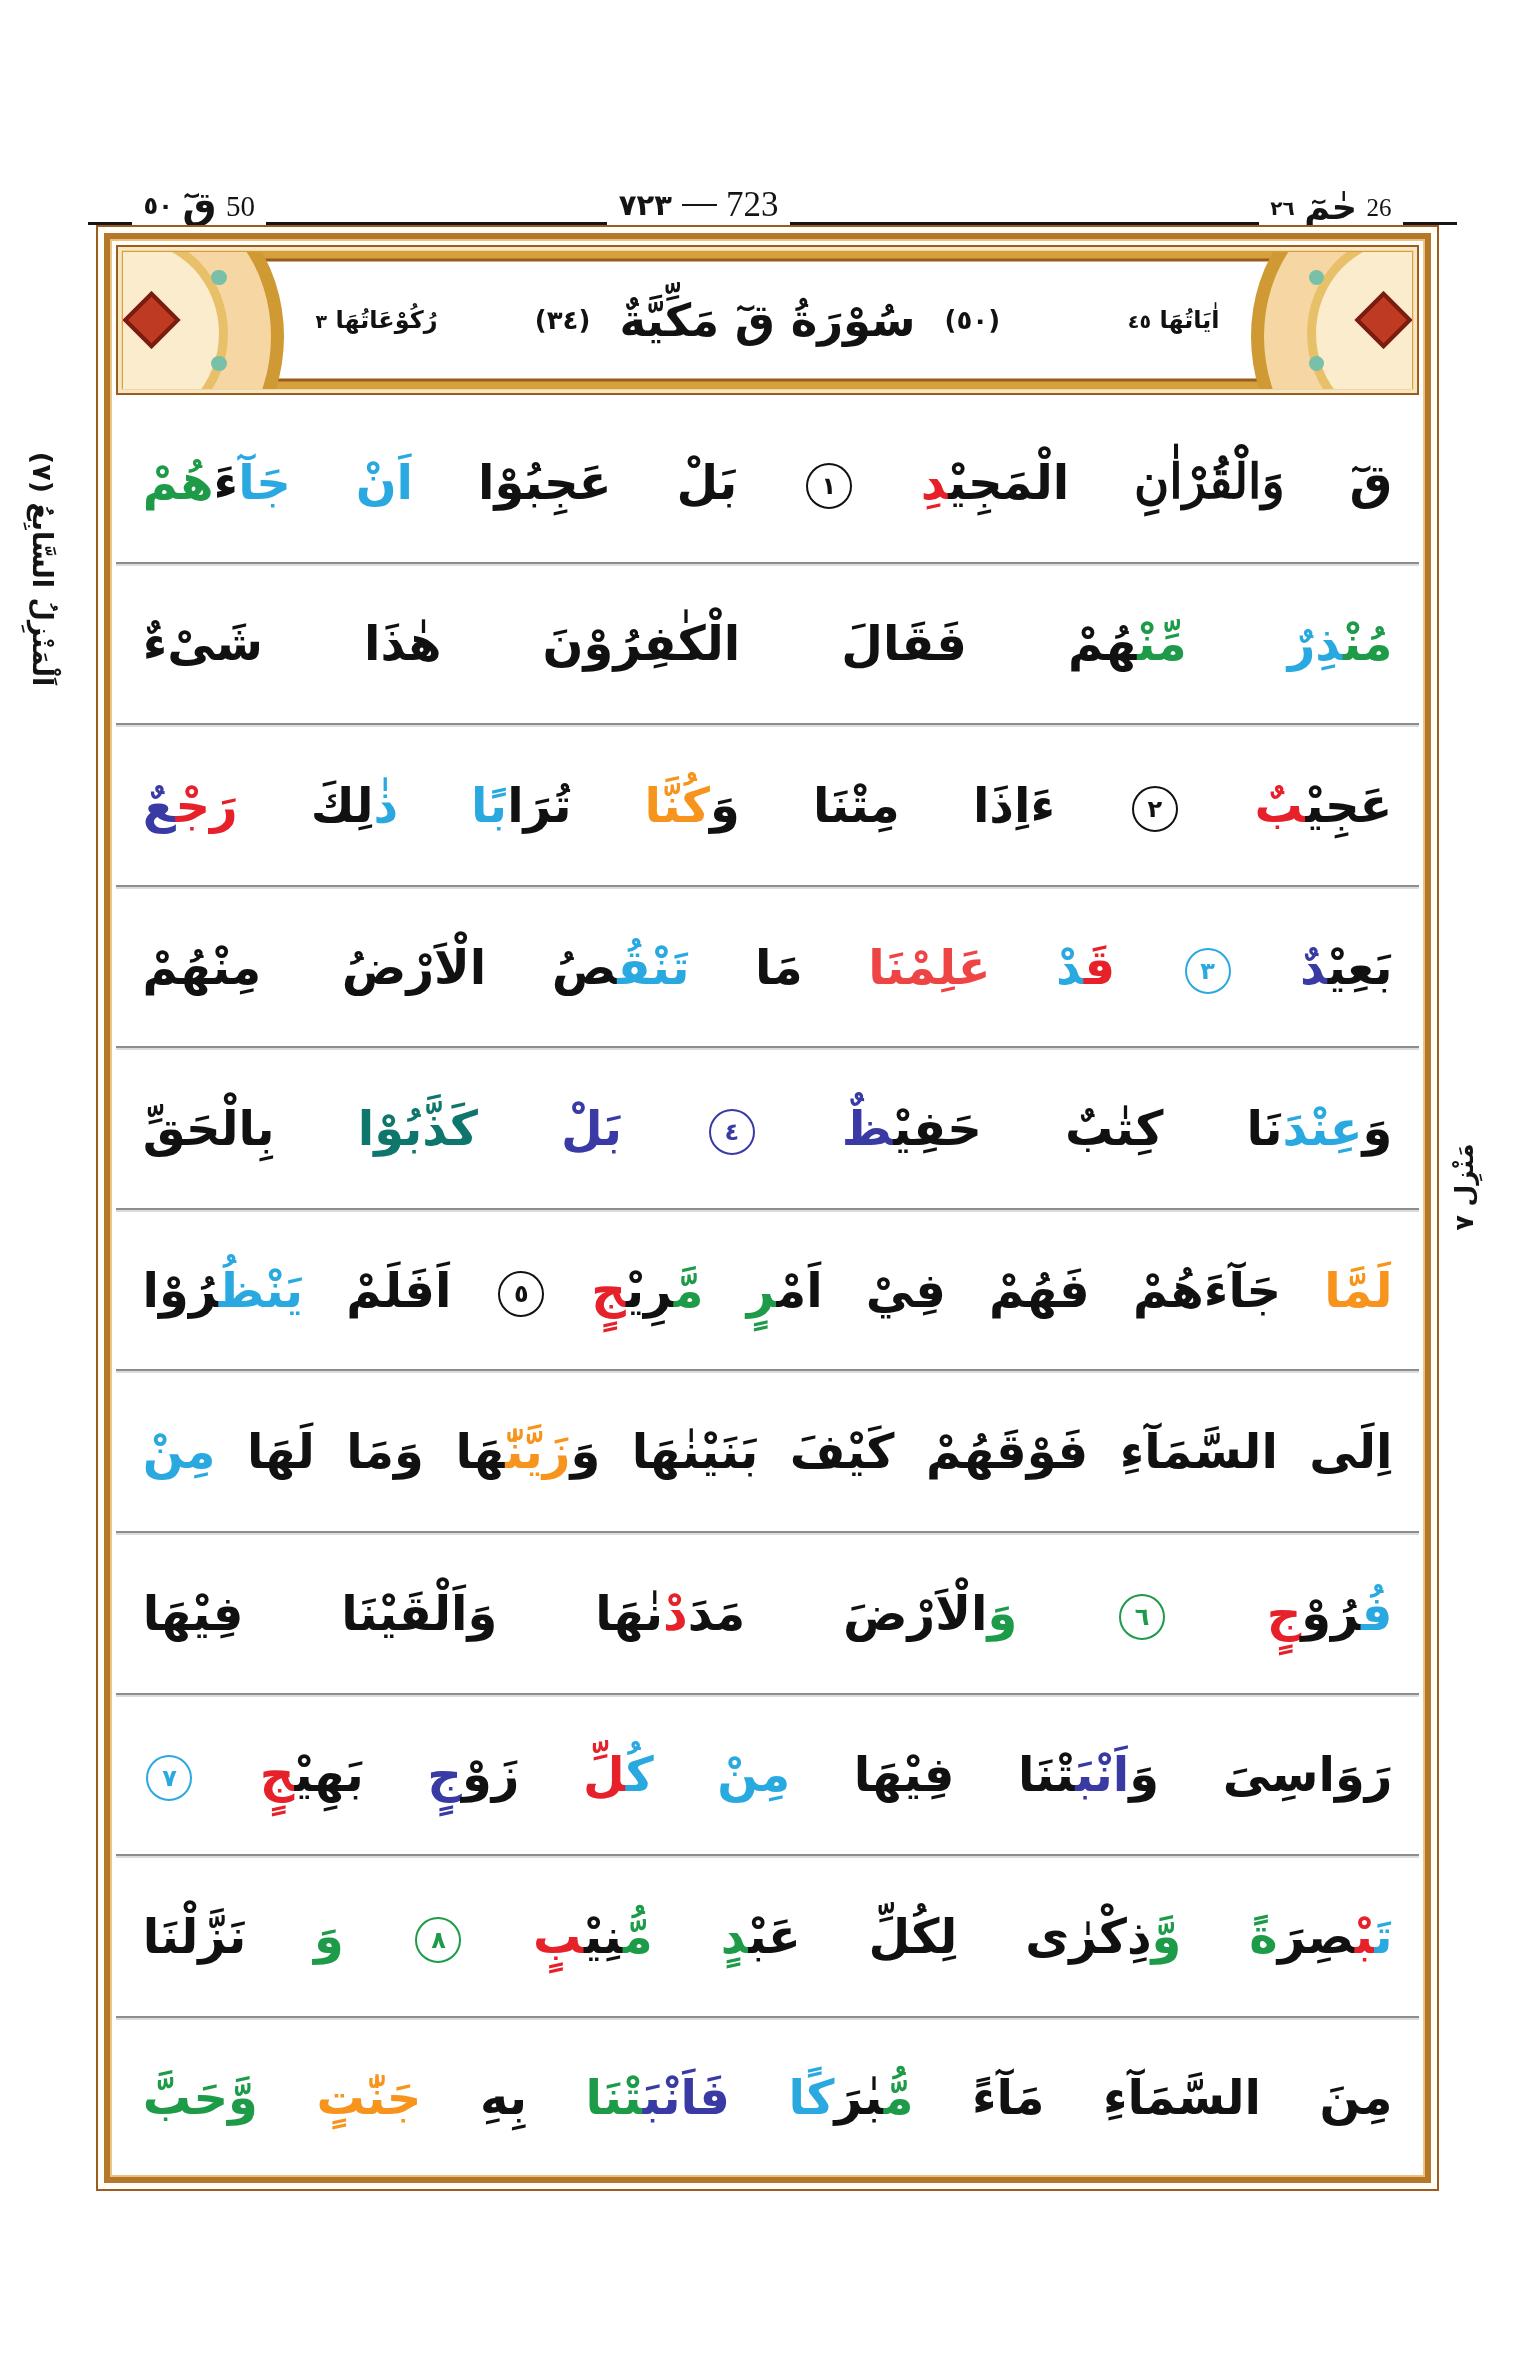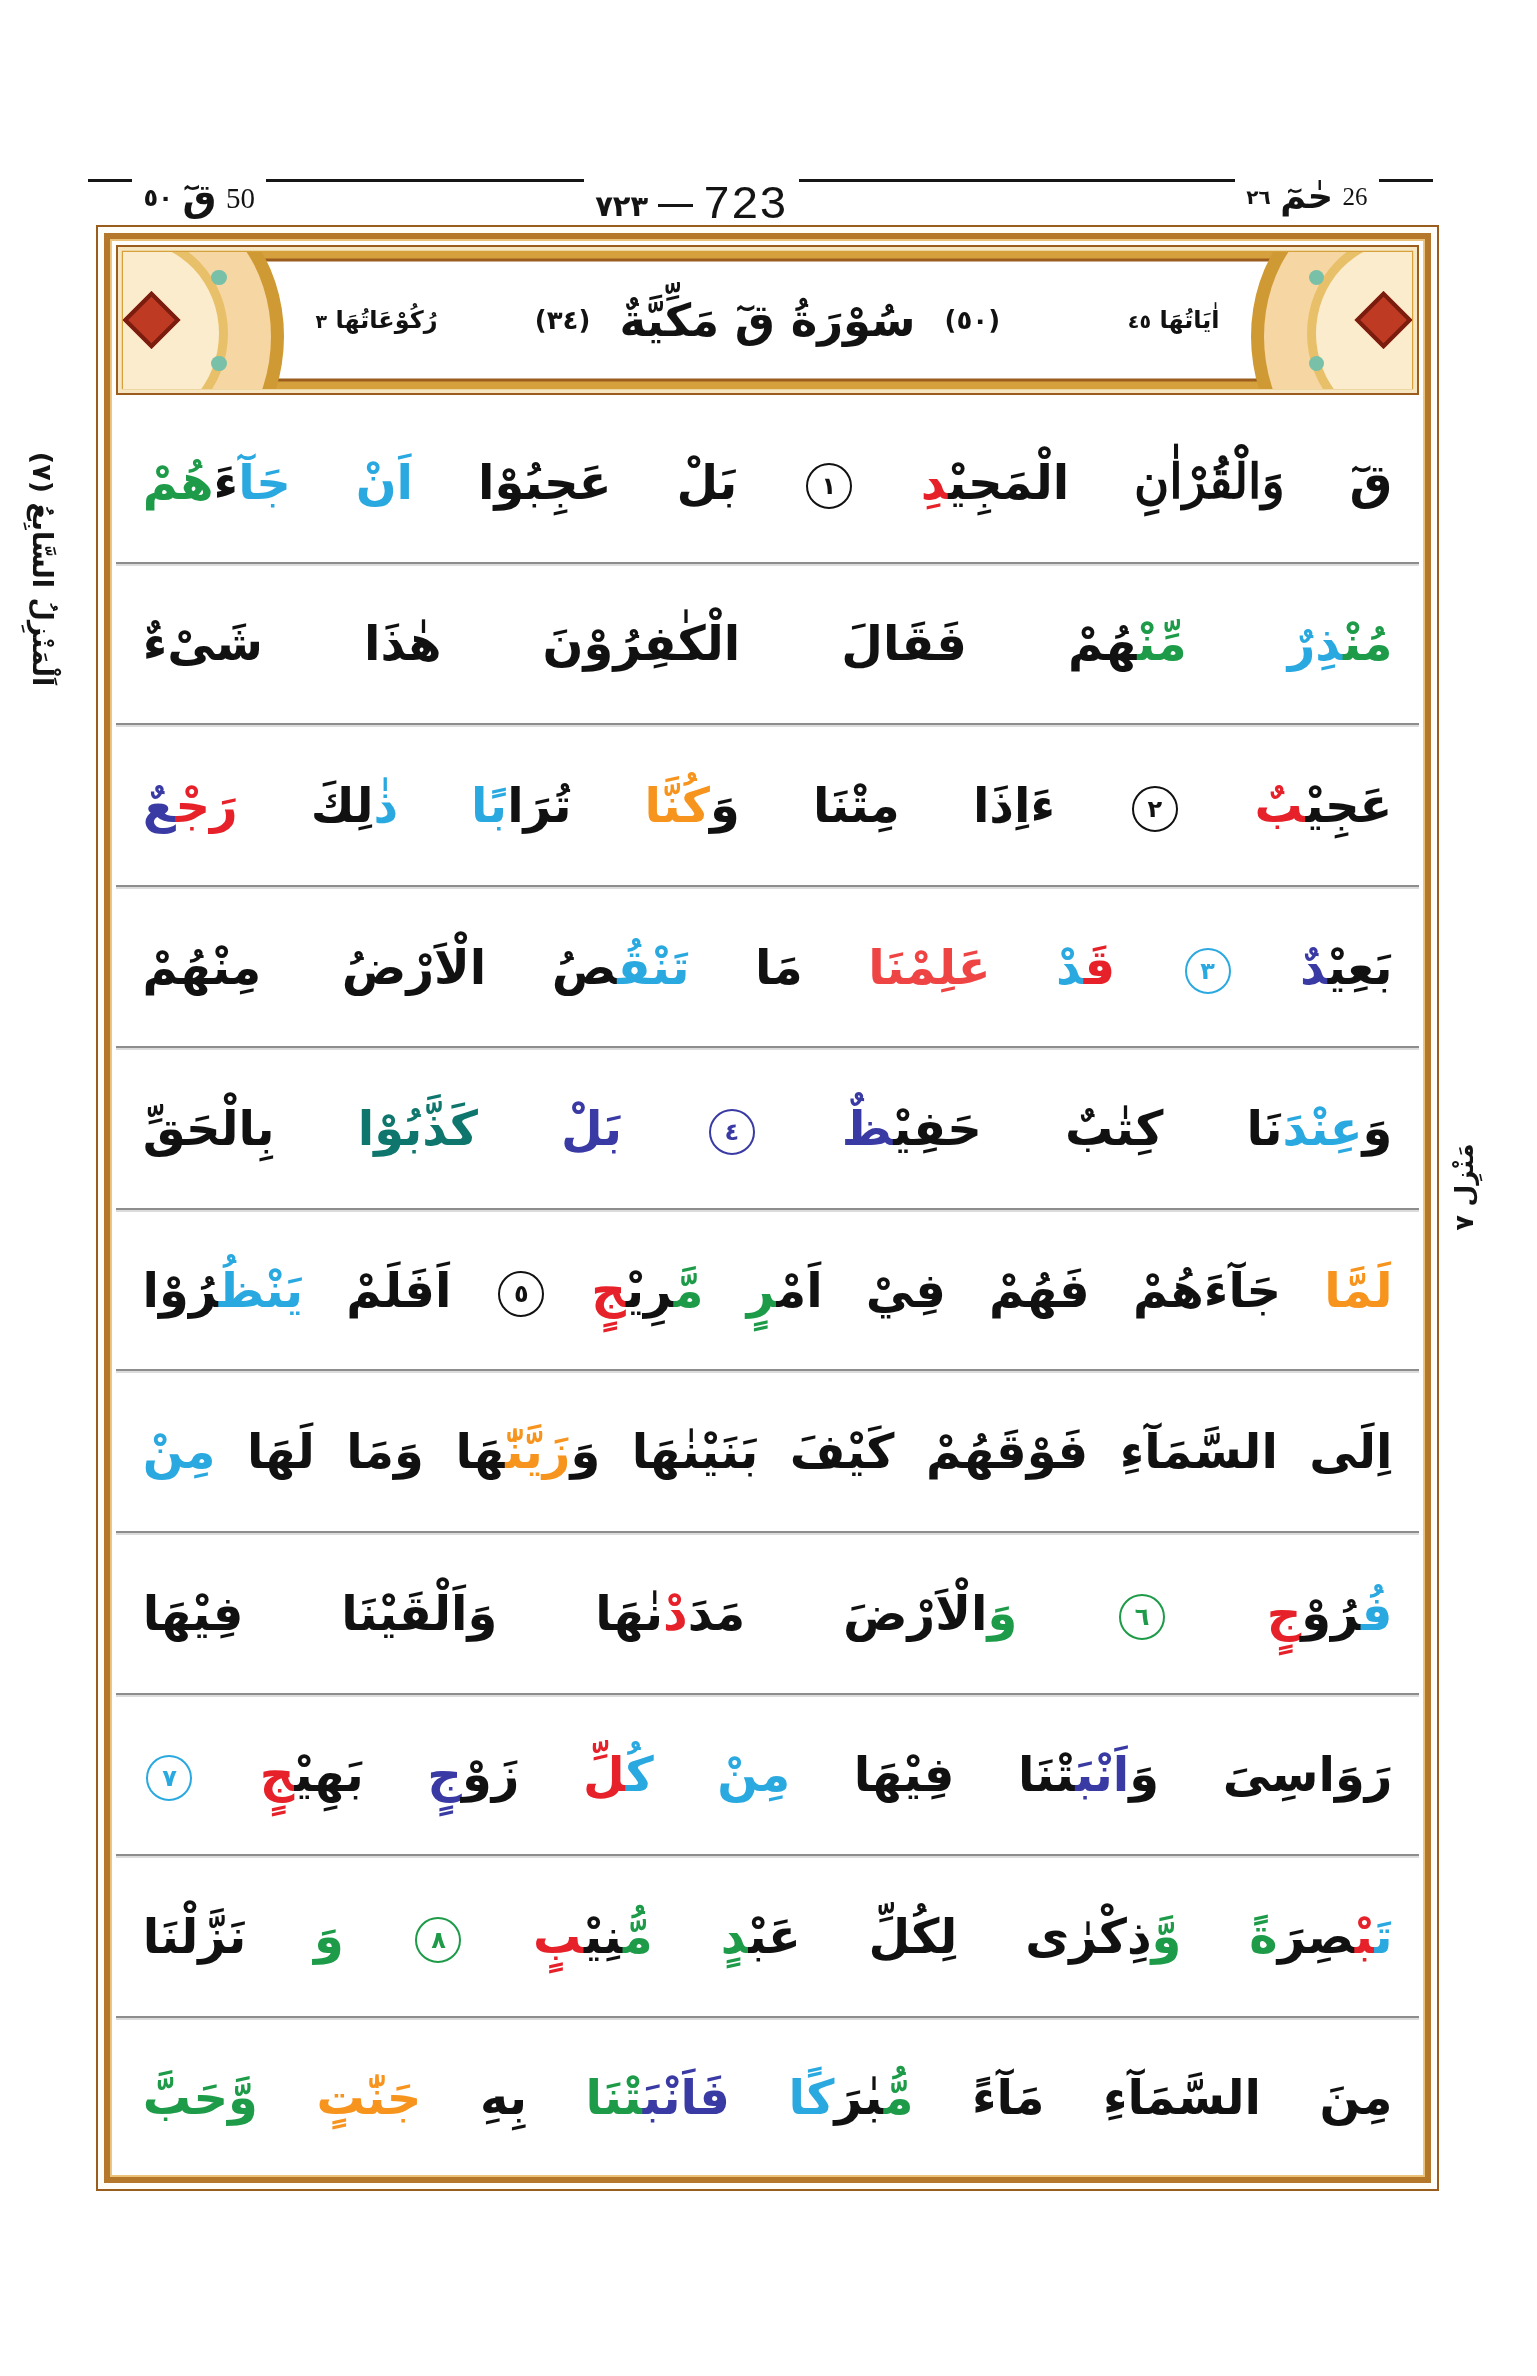--- a/index.html
+++ b/index.html
@@ -2,29 +2,29 @@
 <html lang="ar" dir="ltr"><head>
 <meta charset="utf-8">
 <style>
   html,body{margin:0;padding:0;}
   body{
     width:1537px;height:2377px;position:relative;background:#ffffff;
     font-family:"DejaVu Sans",sans-serif;overflow:hidden;
   }
   
   .top-ruler{
-    position:absolute;top:179px;left:88px;right:104px;height:46px;
-    display:flex;align-items:flex-start;
+    position:absolute;top:179px;left:88px;right:80px;height:46px;
+    display:flex;align-items:flex-end;
   }
   .rule{height:2.9px;background:#161616;}
   .cluster{display:flex;align-items:center;gap:9.6px;padding:0 11.5px;color:#141414;}
   .u-sm{font-size:24px;font-weight:700;}
   .big-ar{font-size:38px;font-weight:700;line-height:1;}
   .lat{font-family:"Liberation Serif",serif;font-size:29px;}
-  .lat-big{font-family:Liberation Mono, monospace;font-size:47px;}
+  .lat-big{font-family:Liberation Serif, serif;font-size:35px;}
   .mini-rule{width:35px;height:2.9px;background:#161616;}
 
   
   .frame{
     position:absolute;left:96px;top:225px;width:1343px;height:1966px;
     border:2.9px solid #9a5d1e;padding:5.8px;background:#fffdf8;box-sizing:border-box;
   }
   .frame-inner{
     width:100%;height:100%;box-sizing:border-box;
     border:6.7px solid #b5782a;box-shadow:inset 0 0 0 1.9px #ecc higher;

